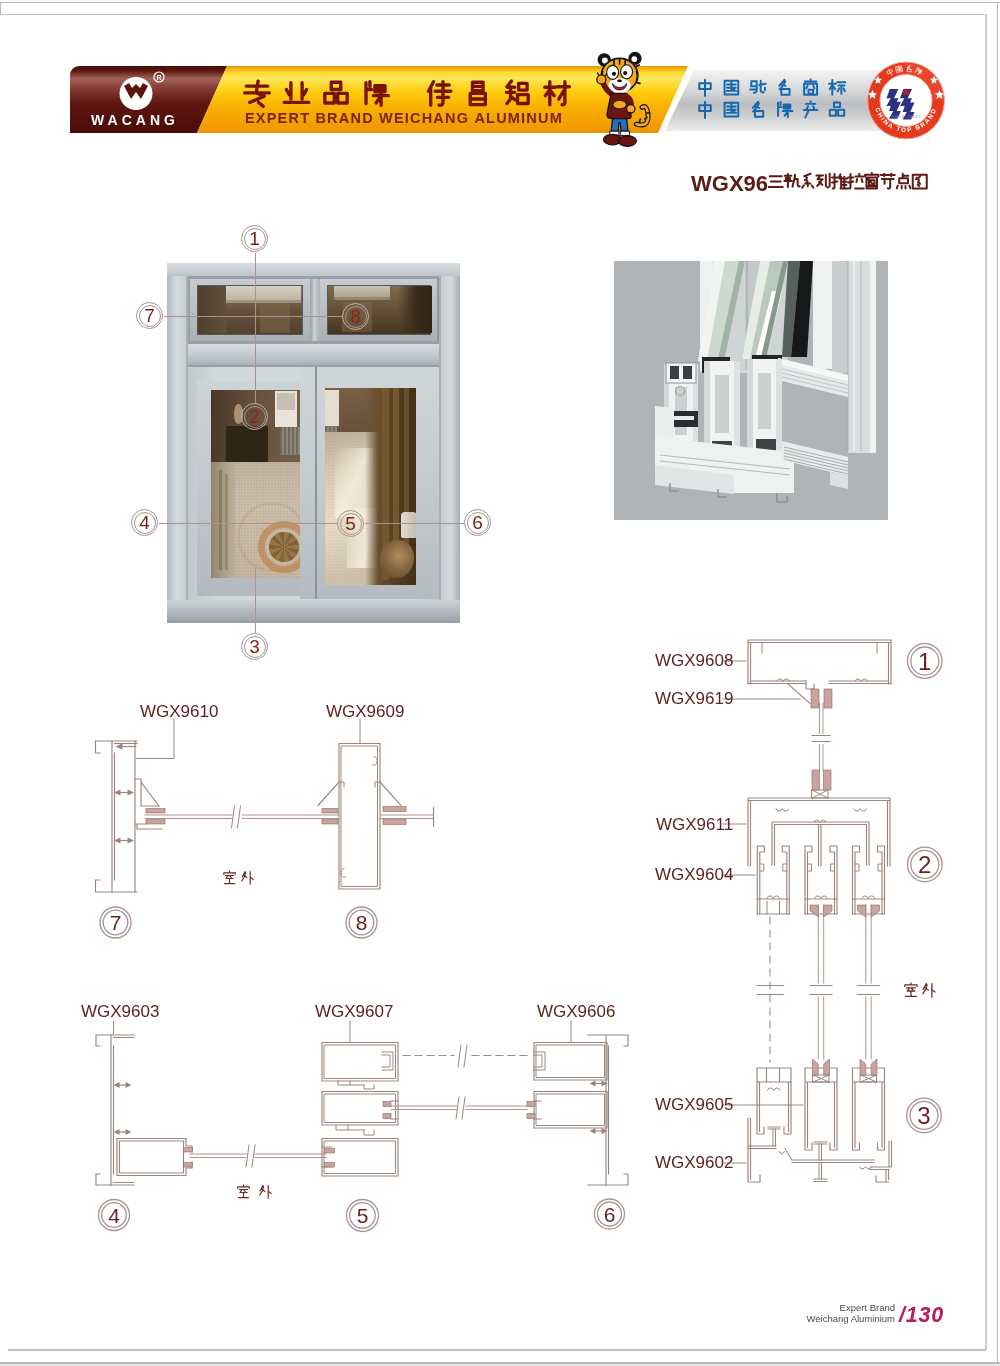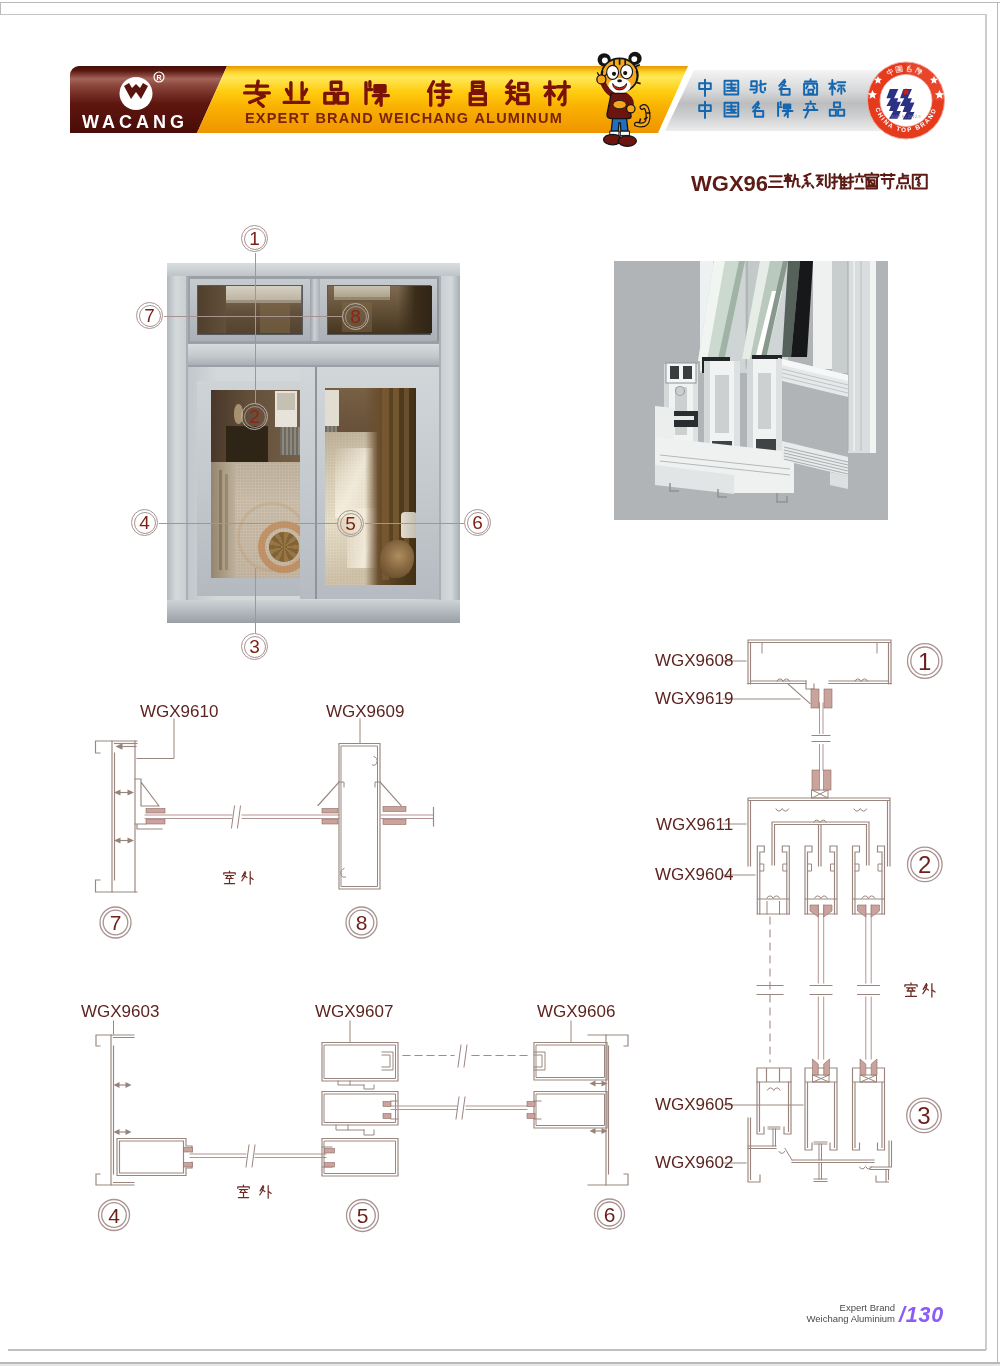--- a/index.html
+++ b/index.html
@@ -10,33 +10,33 @@
 
 #logo{left:70px;top:66px;width:157px;height:67px;border-top-left-radius:9px;
 background:linear-gradient(180deg,#420d09 0%,#5a170f 7%,#a4645a 19%,#8a443a 30%,#5e160f 56%,#4a0c07 100%);
 clip-path:polygon(0 0,100% 0,calc(100% - 30px) 100%,0 100%);}
 #yellow{left:197px;top:66px;width:491px;height:67px;
 background:linear-gradient(180deg,#e89400 0%,#ffd92e 10%,#ffe85a 17%,#ffcd10 38%,#f9b201 60%,#ef9401 100%);
 clip-path:polygon(30px 0,100% 0,calc(100% - 30px) 100%,0 100%);}
 #graybar{left:665px;top:70px;width:276px;height:61px;
 background:linear-gradient(180deg,#f4f4f4 0%,#d6d7d8 35%,#bcbdbf 55%,#cdcecf 75%,#ededed 100%);
 clip-path:polygon(29px 0,237px 0,247px 3px,254px 10px,257px 18px,257px 43px,254px 51px,247px 58px,237px 61px,0 61px);}
-#wacang{left:70px;top:112px;width:130px;text-align:center;color:#fff;font-weight:bold;font-size:18px;letter-spacing:4px;}
+#wacang{left:70px;top:112px;width:130px;text-align:center;color:#fff;font-weight:bold;font-size:14px;letter-spacing:4px;}
 #expert{left:245px;top:110px;width:330px;color:#7b2308;font-weight:bold;font-size:14.5px;letter-spacing:1.2px;white-space:nowrap;}
 #title{left:560px;top:166px;width:390px;height:34px;}
 
 #photo{left:167px;top:263px;width:293px;height:360px;background:#c7ccd0;}
 
 .co{position:absolute;width:27px;height:27px;border:1.2px solid #a89391;border-radius:50%;box-sizing:border-box;
 display:flex;align-items:center;justify-content:center;color:#7c1f15;font-size:19px;background:transparent;}
 .co:before{content:"";position:absolute;left:1.5px;top:1.5px;right:1.5px;bottom:1.5px;border:1px solid #a89391;border-radius:50%;}
 .cl{position:absolute;background:#a89391;}
 
 #f1{right:105px;top:1303px;color:#4a4a4a;font-size:9.5px;text-align:right;line-height:10.5px;}
-#f2{left:899px;top:1303px;color:#8b5cf6;font-weight:bold;font-style:italic;font-size:21.5px;letter-spacing:0.8px;}
+#f2{left:899px;top:1303px;color:#be185d;font-weight:bold;font-style:italic;font-size:21.5px;letter-spacing:0.8px;}
 text{font-family:"Liberation Sans",sans-serif;}
 </style>
 </head>
 <body>
 
 <div class="ln" style="left:0;top:2px;width:1000px;height:1px;"></div>
 <div class="ln" style="left:0;top:14px;width:986px;height:1px;background:#c4c4c4;"></div>
 <div class="ln" style="left:0;top:2px;width:1px;height:12px;"></div>
 <div class="ln" style="left:985px;top:14px;width:1.5px;height:1336px;background:#cccccc;"></div>
 <div class="ln" style="left:997px;top:2px;width:1px;height:1364px;"></div>

